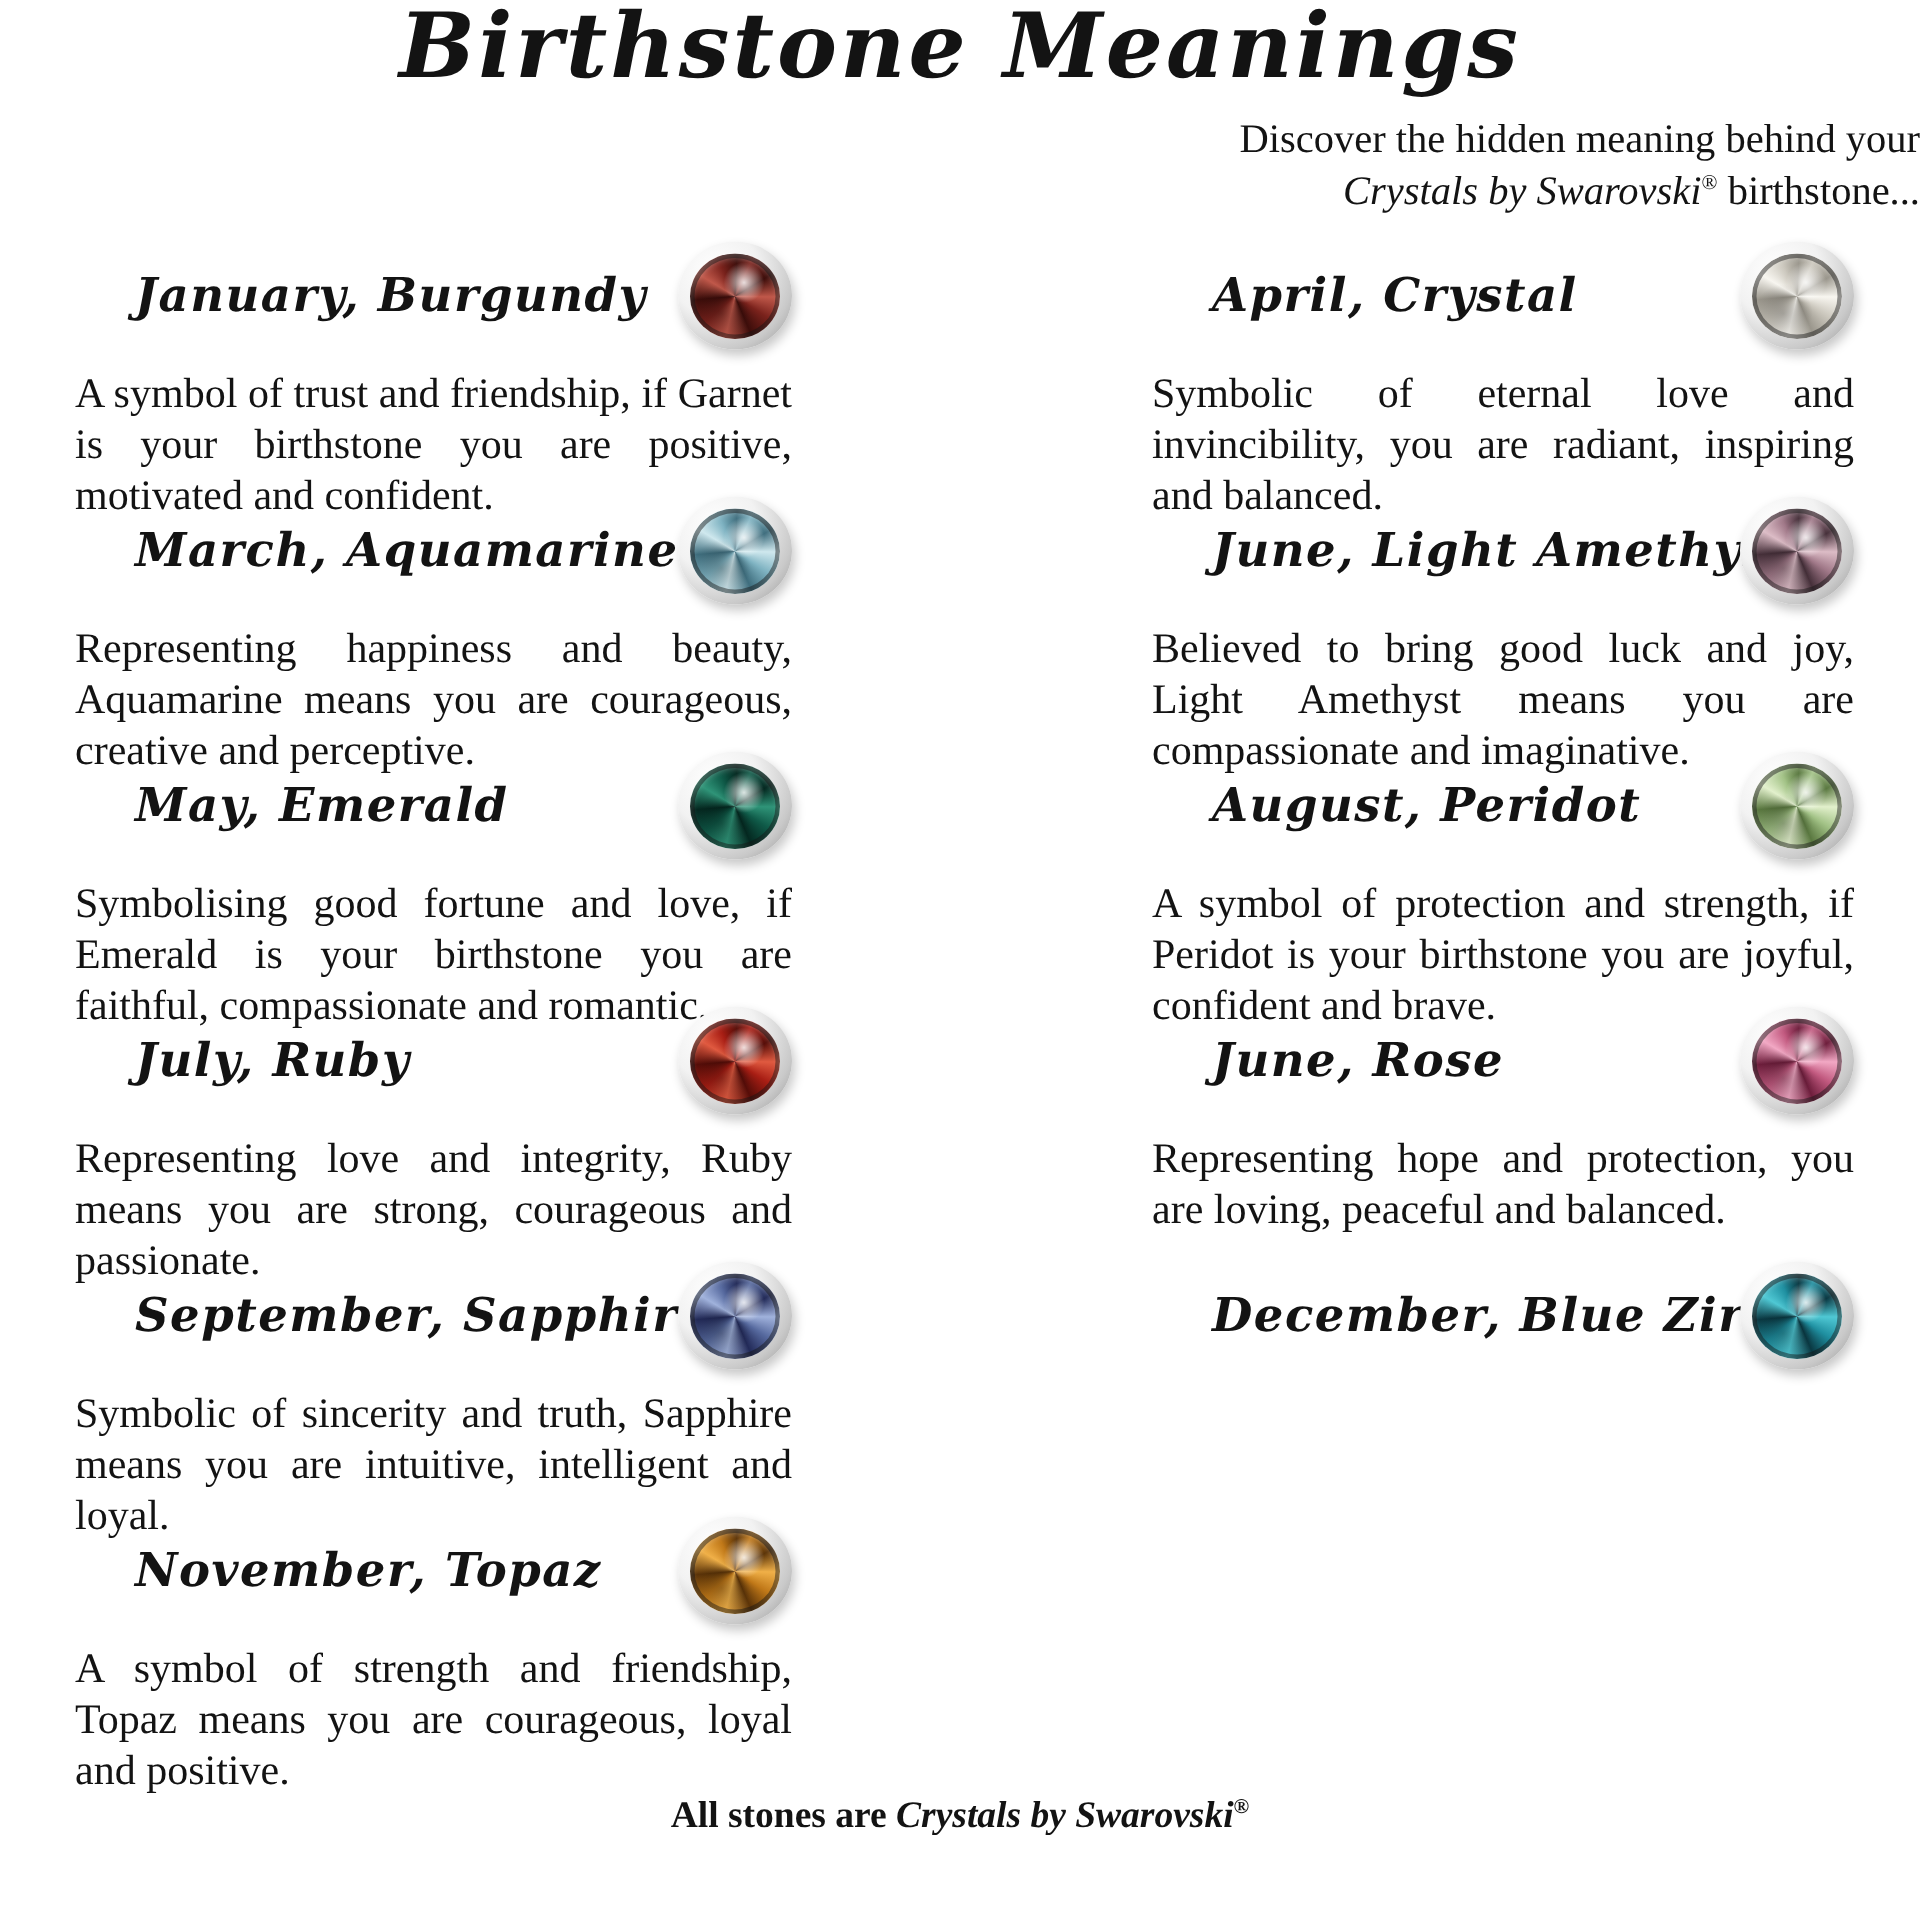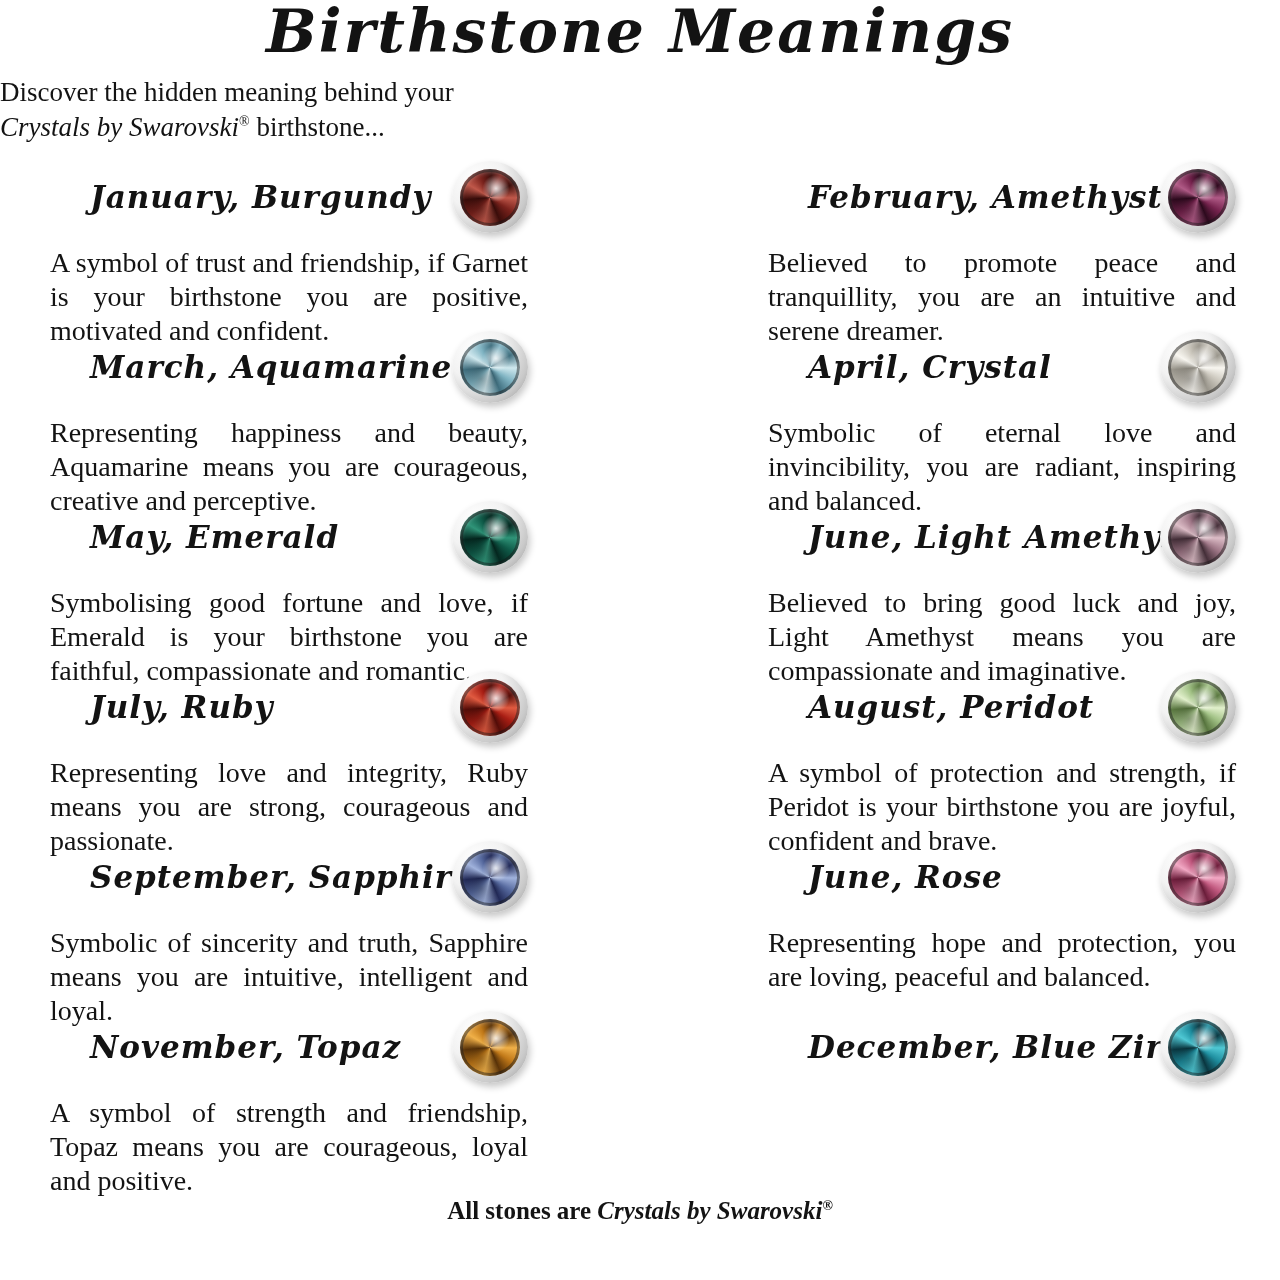--- a/index.html
+++ b/index.html
@@ -16,21 +16,21 @@
   .title {
     text-align: center;
     font-family: "DejaVu Serif", serif;
     font-style: italic;
     font-weight: bold;
     font-size: 60px;
     line-height: 1.05;
     letter-spacing: 2px;
   }
   .subtitle {
-    text-align: left;
+    text-align: right;
     font-size: 27px;
     line-height: 35px;
     margin-top: 12px;
   }
   .subtitle .brand, .footer .brand { font-style: italic; }
   sup.reg { font-size: 14px; vertical-align: super; line-height: 0; }
 
   
   .columns {
     display: flex;
@@ -174,29 +174,20 @@
         <div class="entry-header">
             <span class="month">November, Topaz</span>
           </div>
         <p class="desc">A symbol of strength and friendship, Topaz means you are courageous, loyal and positive.</p>
       </div>
 
     </div>
 
     <div class="col right">
 
-      <div class="entry">
-        <span class="stone" style="--dark:#2e0a1e;--mid:#76234e;--light:#b05a86">
-            <span class="gem"></span>
-          </span>
-        <div class="entry-header">
-            <span class="month">February, Amethyst</span>
-          </div>
-        <p class="desc">Believed to promote peace and tranquillity, you are an intuitive and serene dreamer.</p>
-      </div>
 
       <div class="entry">
         <span class="stone" style="--dark:#9a968c;--mid:#ccc8be;--light:#f8f6f0">
             <span class="gem"></span>
           </span>
         <div class="entry-header">
             <span class="month">April, Crystal</span>
           </div>
         <p class="desc">Symbolic of eternal love and invincibility, you are radiant, inspiring and balanced.</p>
       </div>

